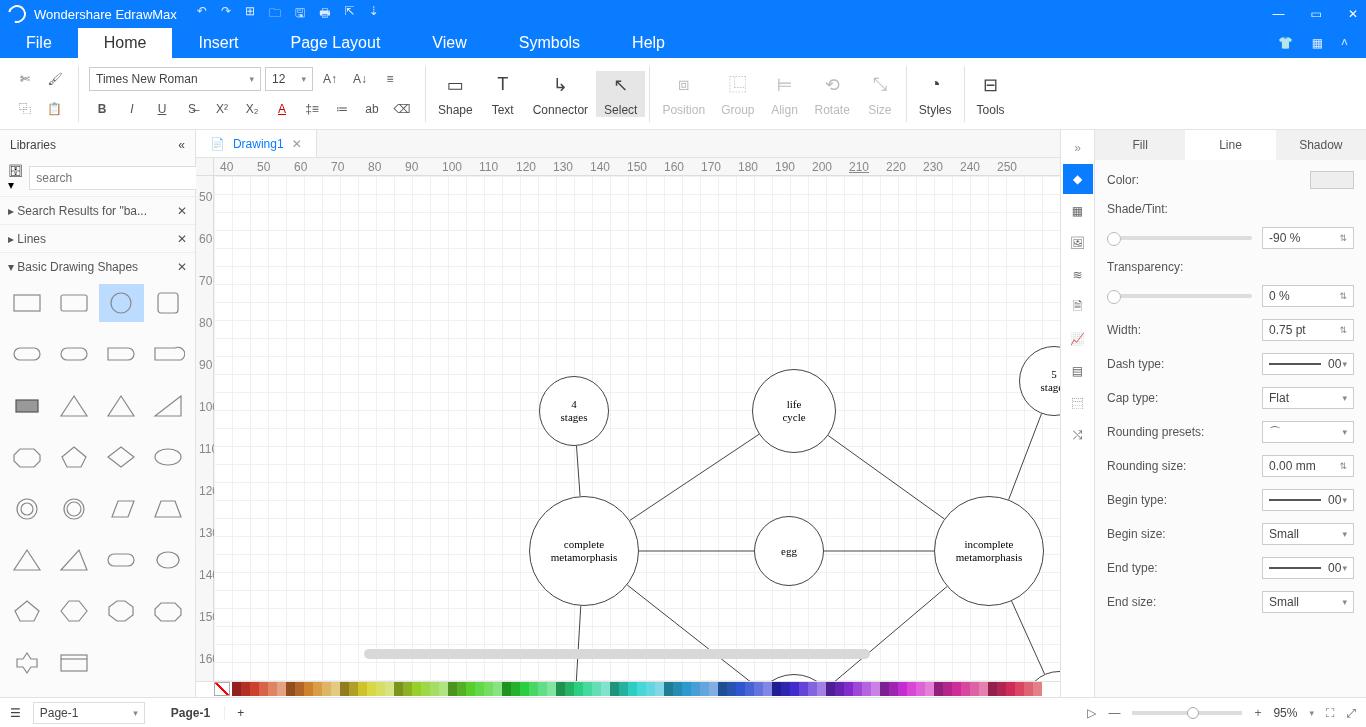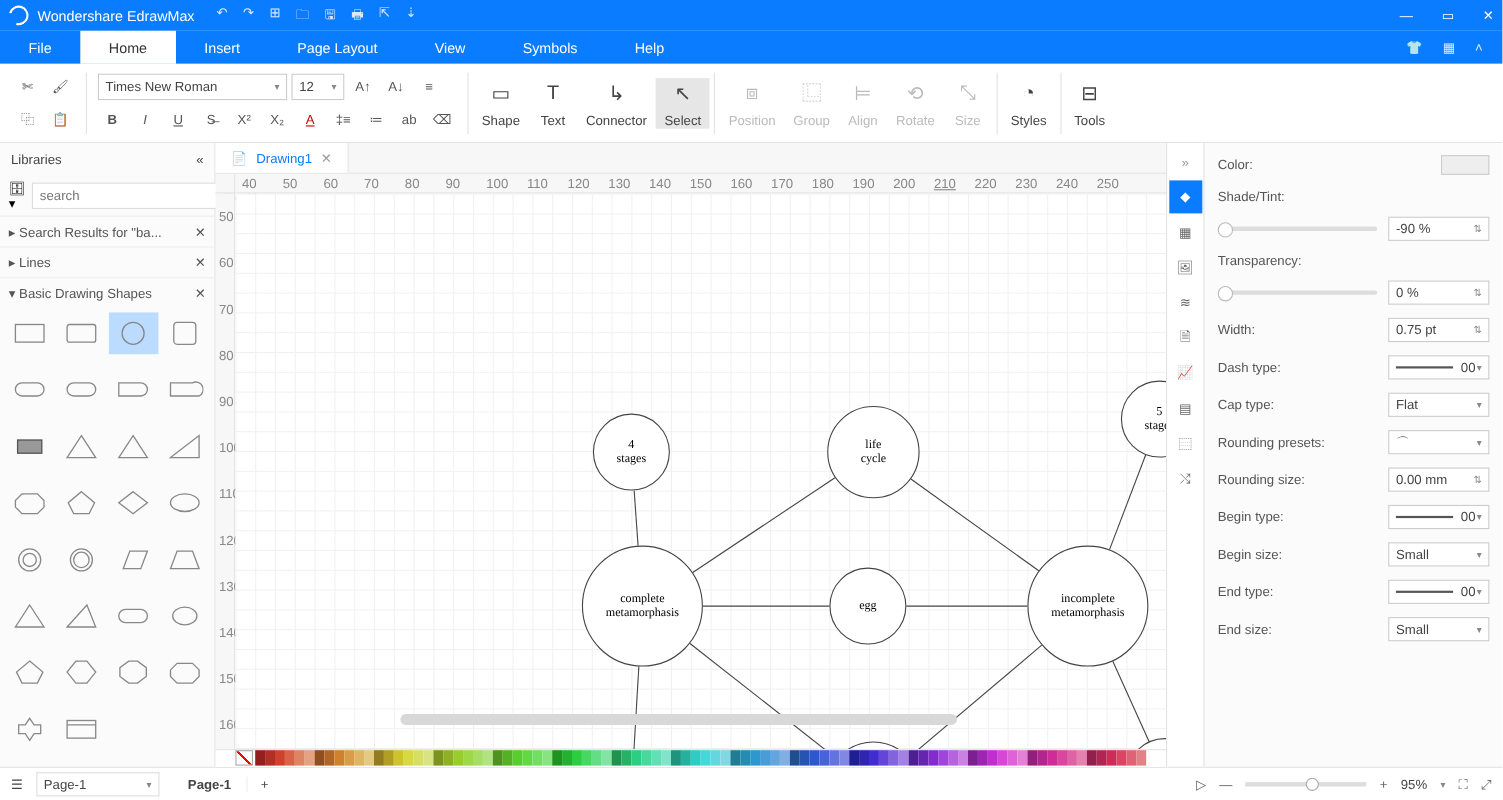--- a/index.html
+++ b/index.html
@@ -7,21 +7,21 @@
 
 .titlebar{height:28px;background:#0a7cff;color:#fff;display:flex;align-items:center;padding:0 8px;gap:8px}
 .titlebar .logo{width:18px;height:18px;border:2px solid #fff;border-radius:50%;border-left-color:transparent;transform:rotate(-30deg)}
 .titlebar .app{font-size:13px}
 .titlebar .tbbtns{display:flex;gap:14px;margin-left:12px;color:#dce9ff}
 .titlebar .tbbtns span{cursor:pointer}
 .titlebar .wins{margin-left:auto;display:flex;gap:26px;font-size:14px}
 .titlebar .wins span{cursor:pointer}
 
 .menubar{height:30px;background:#0a7cff;display:flex;align-items:stretch;color:#fff}
-.menubar .mi{padding:0 26px;display:flex;align-items:center;font-size:13px;cursor:pointer}
+.menubar .mi{padding:0 26px;display:flex;align-items:center;font-size:16px;cursor:pointer}
 .menubar .mi.active{background:#fff;color:#333}
 .menubar .rblk{margin-left:auto;display:flex;align-items:center;gap:18px;padding-right:18px;color:#dce9ff}
 
 .ribbon{height:72px;border-bottom:1px solid #e4e4e4;display:flex;align-items:center;padding:0 6px;background:#fff}
 .grp{display:flex;flex-direction:column;gap:6px;padding:0 6px}
 .sep{width:1px;height:56px;background:#e2e2e2;margin:0 4px}
 .ib{width:26px;height:24px;display:inline-flex;align-items:center;justify-content:center;color:#555;cursor:pointer}
 .row{display:flex;align-items:center;gap:4px}
 .fontsel{width:172px;height:24px;border:1px solid #ccc;display:flex;align-items:center;padding:0 6px;justify-content:space-between;color:#444;background:#fff}
 .sizesel{width:48px;height:24px;border:1px solid #ccc;display:flex;align-items:center;padding:0 6px;justify-content:space-between;color:#444}
@@ -584,20 +584,25 @@
     <div class="rb">🖼</div>
     <div class="rb">≋</div>
     <div class="rb">🗎</div>
     <div class="rb">📈</div>
     <div class="rb">▤</div>
     <div class="rb">⿳</div>
     <div class="rb">⤭</div>
   </div>
 
   <div class="rpanel">
+    <div class="tabs2">
+      <div class="t2">Fill</div>
+      <div class="t2 on">Line</div>
+      <div class="t2">Shadow</div>
+    </div>
     <div class="body">
       <div class="prow">
           <span>Color:</span>
           <div class="swatch"></div>
         </div>
       <div><span>Shade/Tint:</span></div>
       <div class="prow">
           <div class="slider"></div>
           <div class="pinp">
             <span>-90 %</span>

